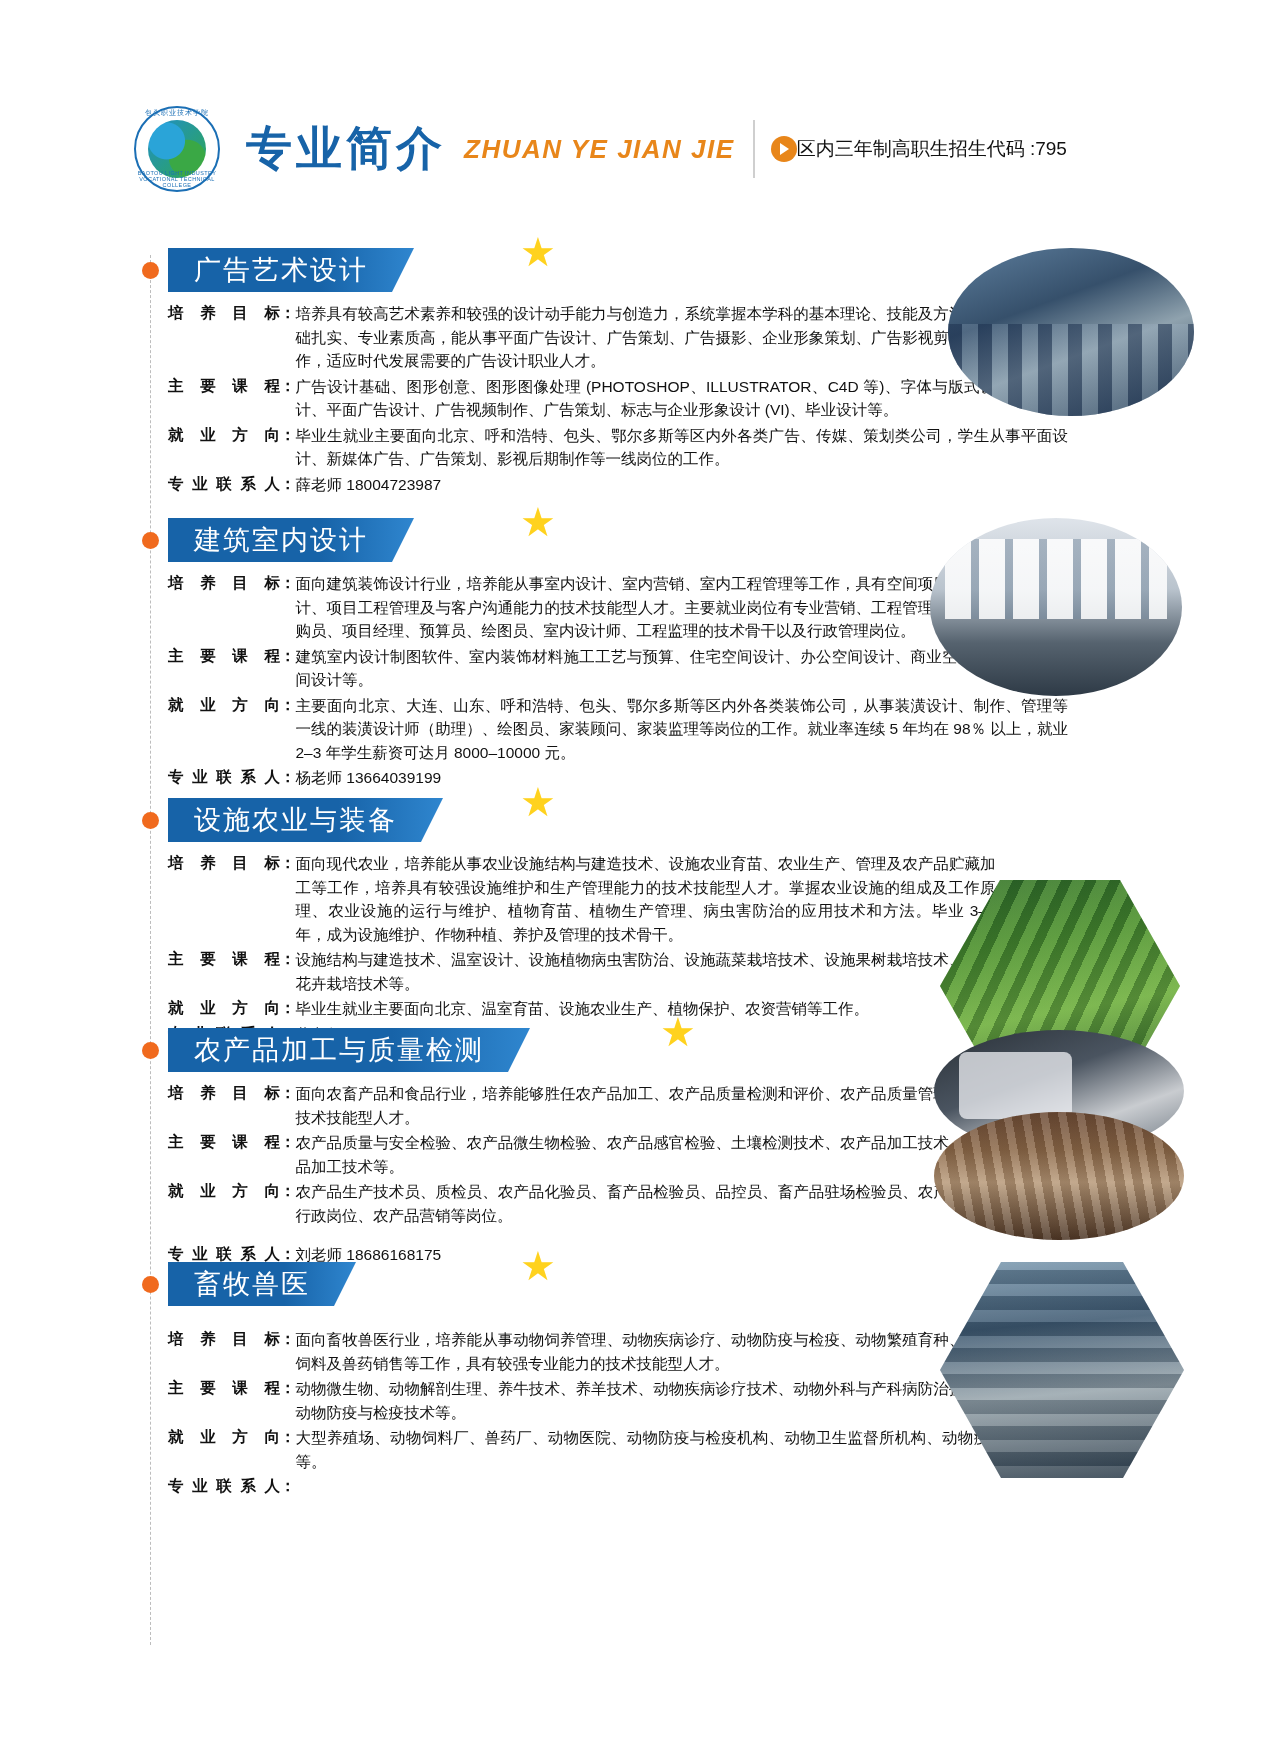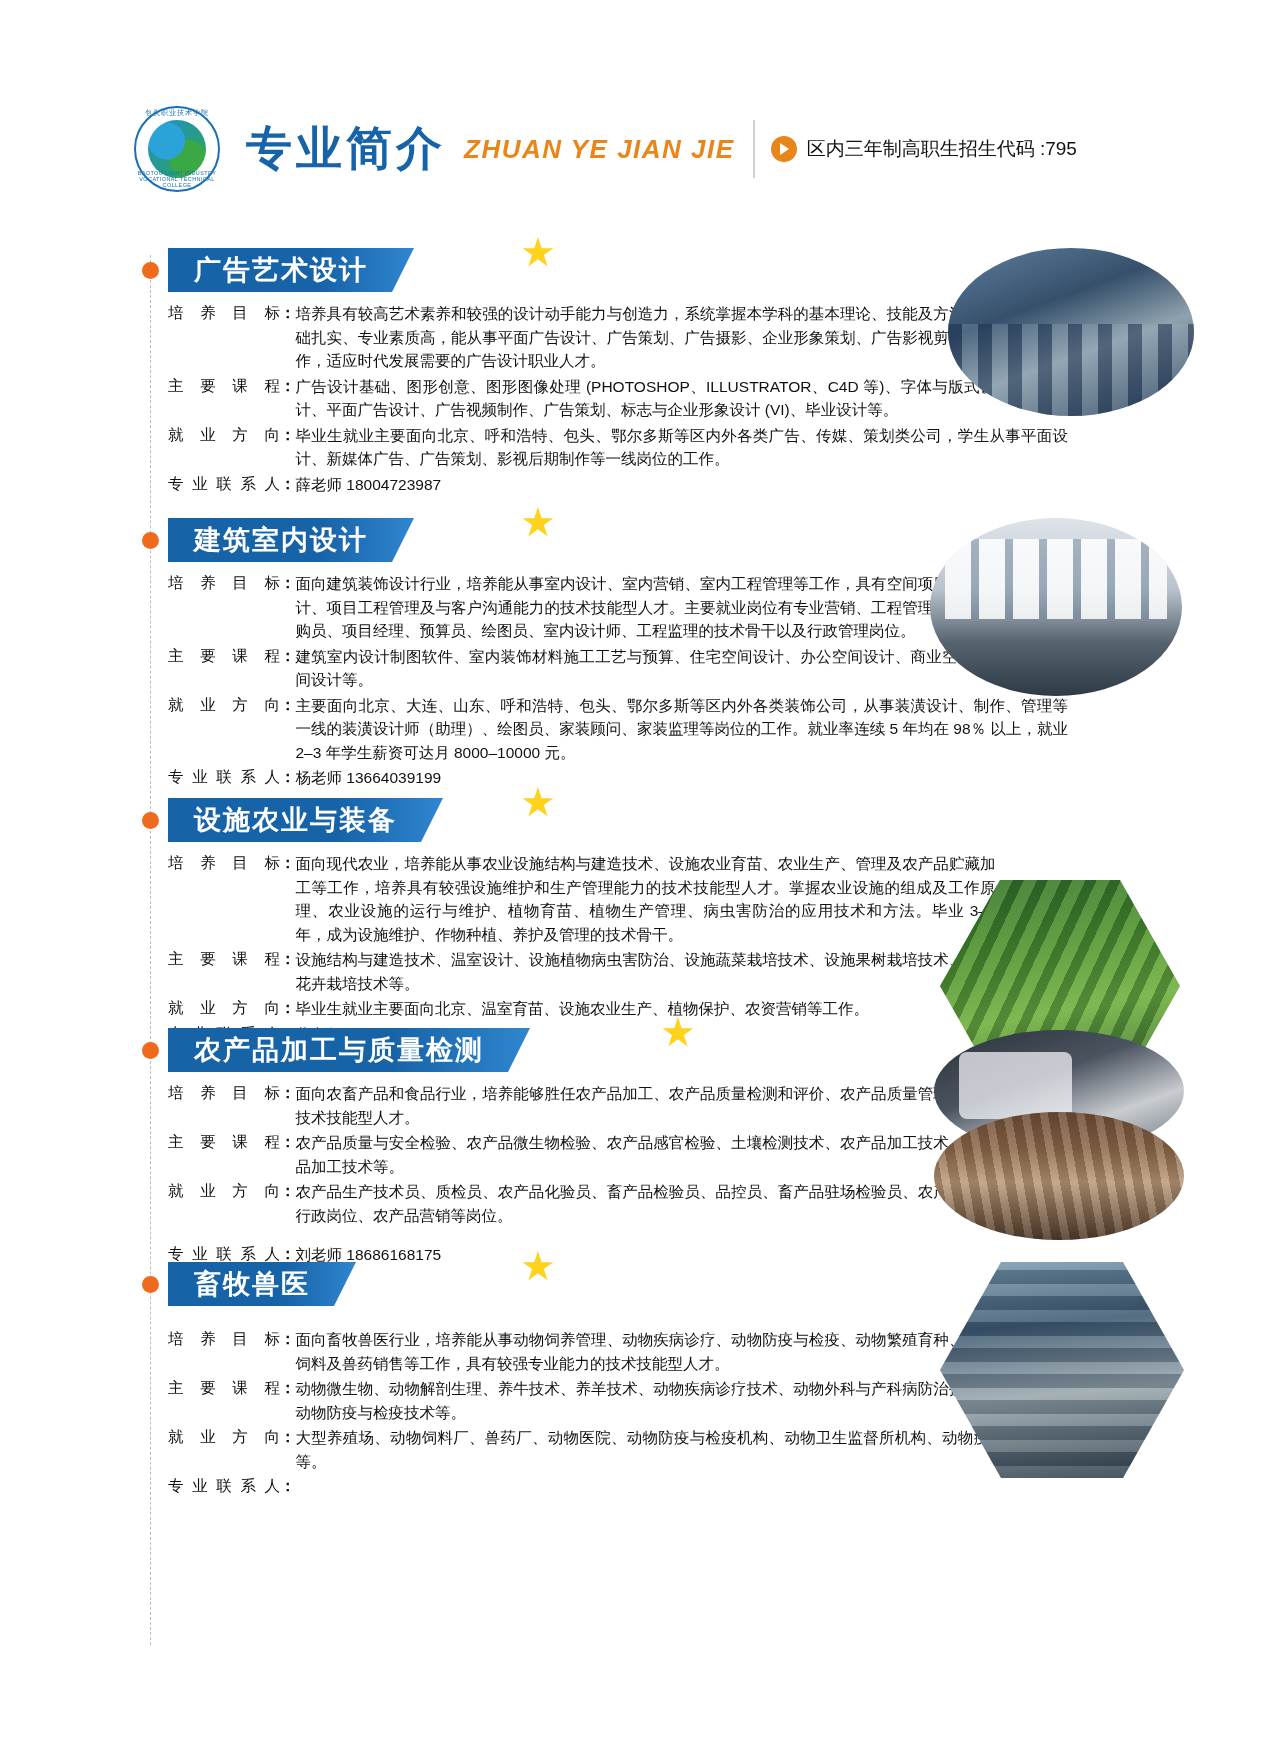--- a/index.html
+++ b/index.html
@@ -119,21 +119,20 @@
     content: "";
     position: absolute;
     left: 9px; top: 7px;
     border-left: 9px solid #ffffff;
     border-top: 6px solid transparent;
     border-bottom: 6px solid transparent;
   }
   .header-note {
     font-size: 19px;
     color: #111;
-    margin-left: 10px;
     white-space: nowrap;
   }
 
   
   .timeline {
     position: absolute;
     left: 150px;
     top: 255px;
     width: 1px;
     height: 1390px;
@@ -162,21 +161,21 @@
     display: inline-flex;
     align-items: center;
     padding: 0 46px 0 26px;
     box-sizing: border-box;
     clip-path: polygon(0 0, 100% 0, calc(100% - 22px) 100%, 0 100%);
   }
   .banner-title {
     font-family: "DejaVu Sans", "Liberation Sans", sans-serif;
     color: #ffffff;
     font-size: 27px;
-    font-weight: bold;
+    font-weight: normal;
     letter-spacing: 2px;
     white-space: nowrap;
     text-align: right;
   }
   .star {
     position: absolute;
     width: 34px; height: 33px;
     top: -12px;
     color: #ffd21e;
     font-size: 40px;
@@ -191,21 +190,21 @@
   }
   .row {
     display: flex;
     align-items: flex-start;
     margin-bottom: 2px;
   }
   .row-label {
     flex: 0 0 112px;
     font-size: 15.5px;
     color: #111;
-    font-weight: normal;
+    font-weight: bold;
     text-align: justify;
     text-align-last: justify;
     padding-top: 1px;
     letter-spacing: 0;
   }
   .row-colon {
     flex: 0 0 10px;
     font-size: 15.5px;
     font-weight: bold;
     color: #111;

